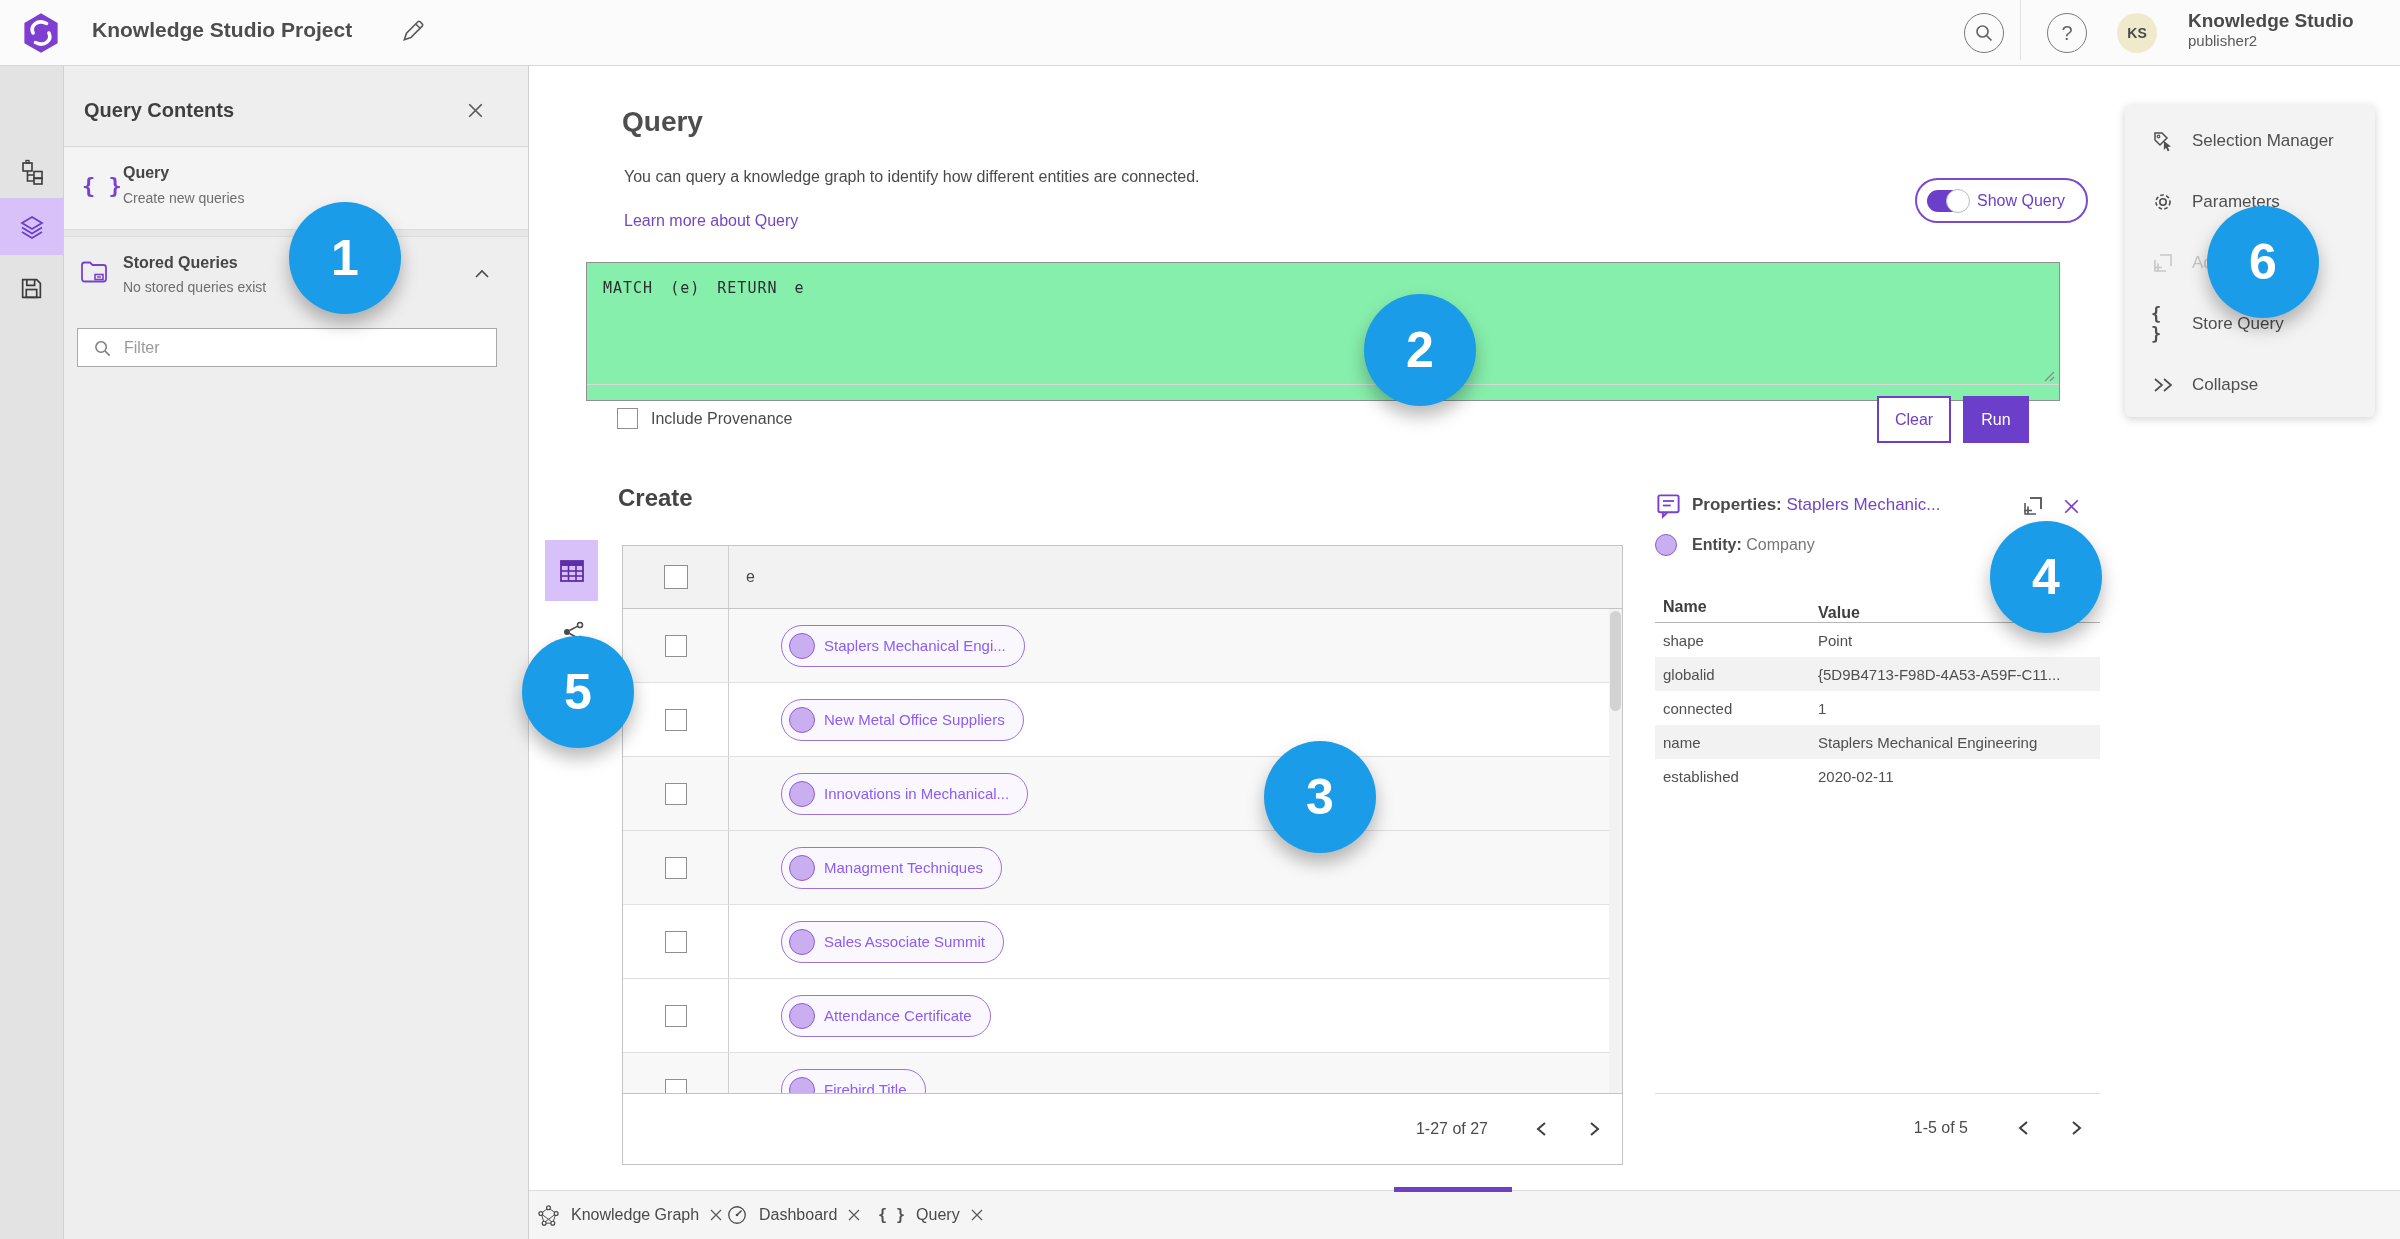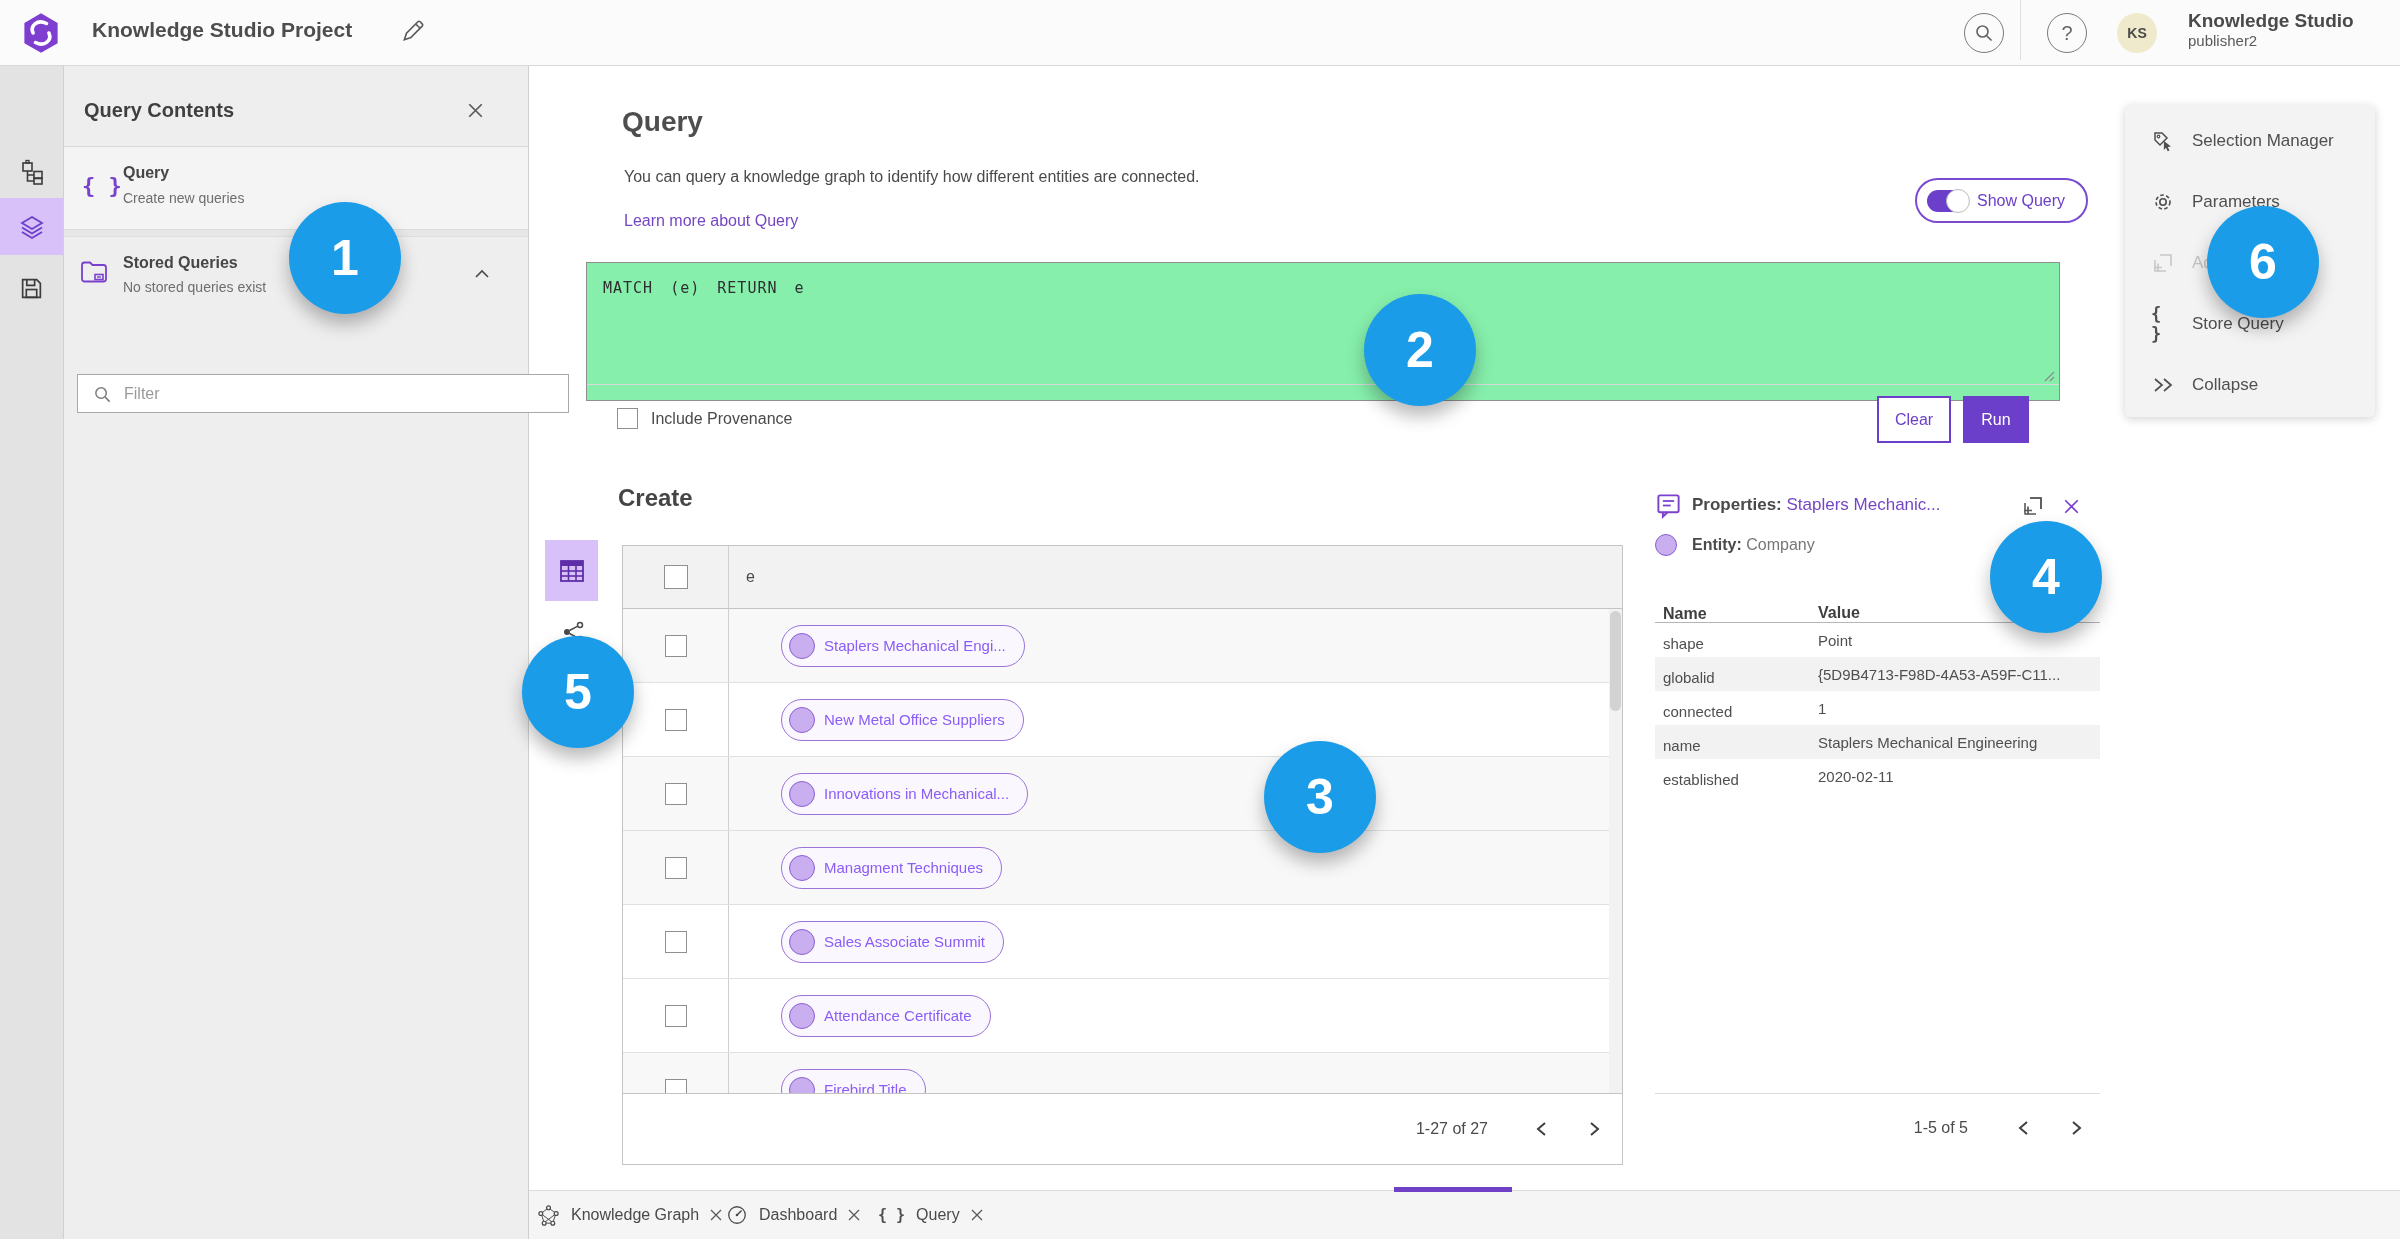--- a/index.html
+++ b/index.html
@@ -33,22 +33,22 @@
   .side-panel{position:absolute;left:64px;top:66px;width:465px;height:1173px;background:#eeeeef;
               border-right:1px solid #cfcfcf;box-sizing:border-box;}
   .sp-header{position:absolute;left:64px;top:66px;width:464px;height:81px;border-bottom:1px solid #d9d9d9;box-sizing:border-box;}
   .sp-title{position:absolute;left:84px;top:99px;font-size:20px;font-weight:700;color:#3f3f3f;}
   .sp-close{position:absolute;left:463px;top:98px;width:24px;height:24px;display:flex;align-items:center;justify-content:center;}
   .sp-item-query{position:absolute;left:64px;top:147px;width:464px;height:83px;background:#f4f4f5;
                  border-bottom:1px solid #dcdcdd;box-sizing:border-box;}
   .sp-gap{position:absolute;left:64px;top:230px;width:464px;height:7px;background:#e7e7e8;border-bottom:1px solid #dedede;box-sizing:border-box;}
   .sp-item-title{font-size:16px;font-weight:700;color:#464646;}
   .sp-item-sub{font-size:14px;color:#6e6e6e;}
-  .filter-wrap{position:absolute;left:77px;top:328px;width:492px;height:39px;background:#fff;
-               border:1px solid #a9a9a9;box-sizing:border-box;margin-top:46px;}
+  .filter-wrap{position:absolute;left:77px;top:328px;width:420px;height:39px;background:#fff;
+               border:1px solid #a9a9a9;box-sizing:border-box;}
   .filter-input{position:absolute;left:44px;top:1px;width:360px;height:33px;border:none;outline:none;
                 font-size:16px;font-family:"Liberation Sans",sans-serif;color:#4a4a4a;background:transparent;}
   .filter-input::placeholder{color:#9a9a9a;}
 
   
   .q-heading{position:absolute;left:622px;top:106px;font-size:28px;font-weight:700;color:#4e4e4e;}
   .q-desc{position:absolute;left:624px;top:168px;font-size:16px;color:#4a4a4a;}
   .q-link{position:absolute;left:624px;top:212px;font-size:16px;color:#7446c4;cursor:pointer;}
   .toggle-pill{position:absolute;left:1915px;top:178px;width:173px;height:45px;border:2px solid #7a4bd0;
                border-radius:23px;box-sizing:border-box;display:flex;align-items:center;gap:8px;padding-left:10px;background:#fff;}
@@ -106,21 +106,21 @@
   .prop-addicon{position:absolute;left:365px;top:1px;width:26px;height:26px;display:flex;align-items:center;justify-content:center;}
   .prop-close{position:absolute;left:404px;top:2px;width:24px;height:24px;display:flex;align-items:center;justify-content:center;}
   .entity-row{position:absolute;left:1655px;top:533px;width:445px;height:26px;}
   .entity-dot{position:absolute;left:0;top:1px;width:22px;height:22px;border-radius:50%;background:#c9aef0;border:1.5px solid #8a5ed2;box-sizing:border-box;}
   .entity-text{position:absolute;left:37px;top:3px;font-size:16px;font-weight:700;color:#4a4a4a;}
   .entity-type{font-weight:400;color:#767676;}
   .prop-table{position:absolute;left:1655px;top:590px;width:445px;}
   .pt-head{display:flex;height:33px;border-bottom:1px solid #b5b5b5;box-sizing:border-box;font-weight:700;font-size:16px;color:#3f3f3f;}
   .pt-row{display:flex;height:34px;align-items:center;font-size:15px;color:#4f4f4f;}
   .pt-row.alt{background:#f2f2f2;}
-  .pt-name{width:163px;padding-left:8px;box-sizing:border-box;flex:none;display:flex;align-items:center;height:100%;margin-top:7px;}
+  .pt-name{width:163px;padding-left:8px;box-sizing:border-box;flex:none;display:flex;align-items:center;height:100%;}
   .pt-value{flex:1;display:flex;align-items:center;height:100%;white-space:nowrap;overflow:hidden;text-align:center;}
   .pt-head .pt-name,.pt-head .pt-value{align-items:flex-end;padding-bottom:6px;}
   .prop-sep{position:absolute;left:1655px;top:1093px;width:445px;height:1px;background:#dcdcdc;}
   .prop-pager{position:absolute;left:1655px;top:1100px;width:445px;height:56px;display:flex;align-items:center;justify-content:flex-end;}
 
   
   .side-menu{position:absolute;left:2125px;top:105px;width:250px;height:312px;background:#f3f3f4;border-radius:6px;
              box-shadow:0 2px 10px rgba(0,0,0,0.18);padding-top:5px;box-sizing:border-box;}
   .menu-item{height:61px;display:flex;align-items:center;gap:17px;padding-left:26px;cursor:pointer;}
   .menu-icon{width:24px;height:24px;display:flex;align-items:center;justify-content:center;flex:none;}

